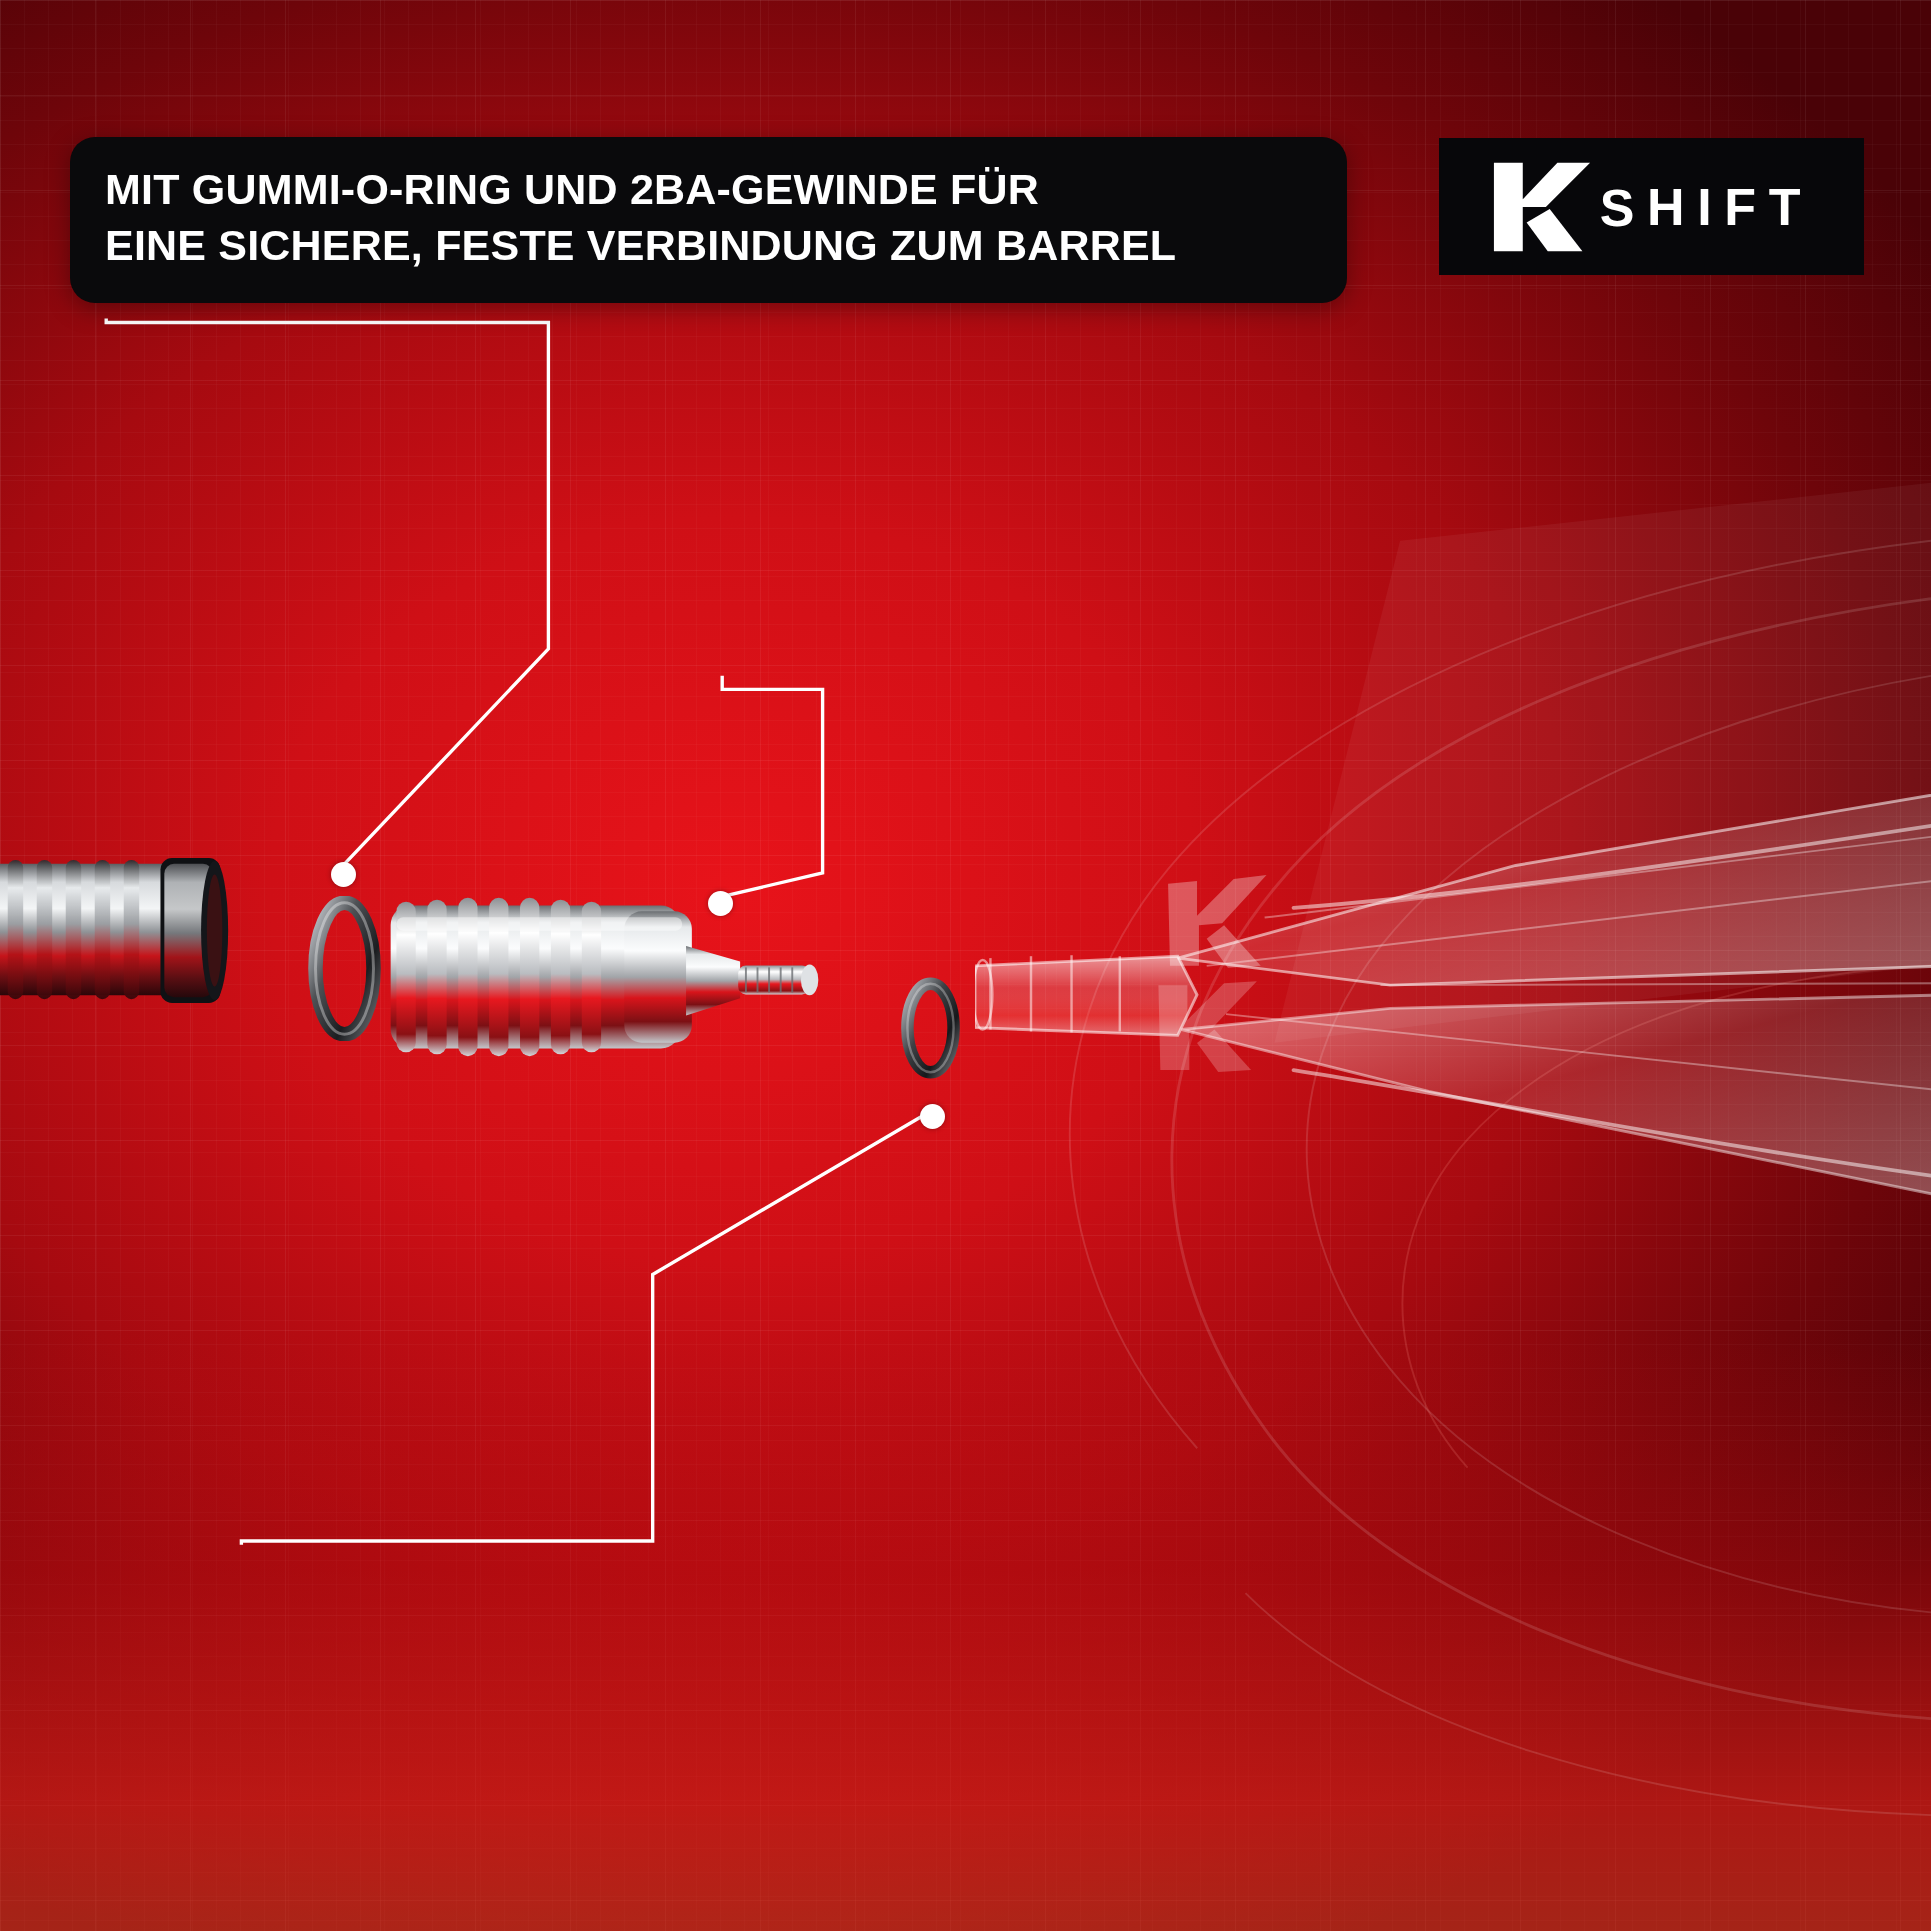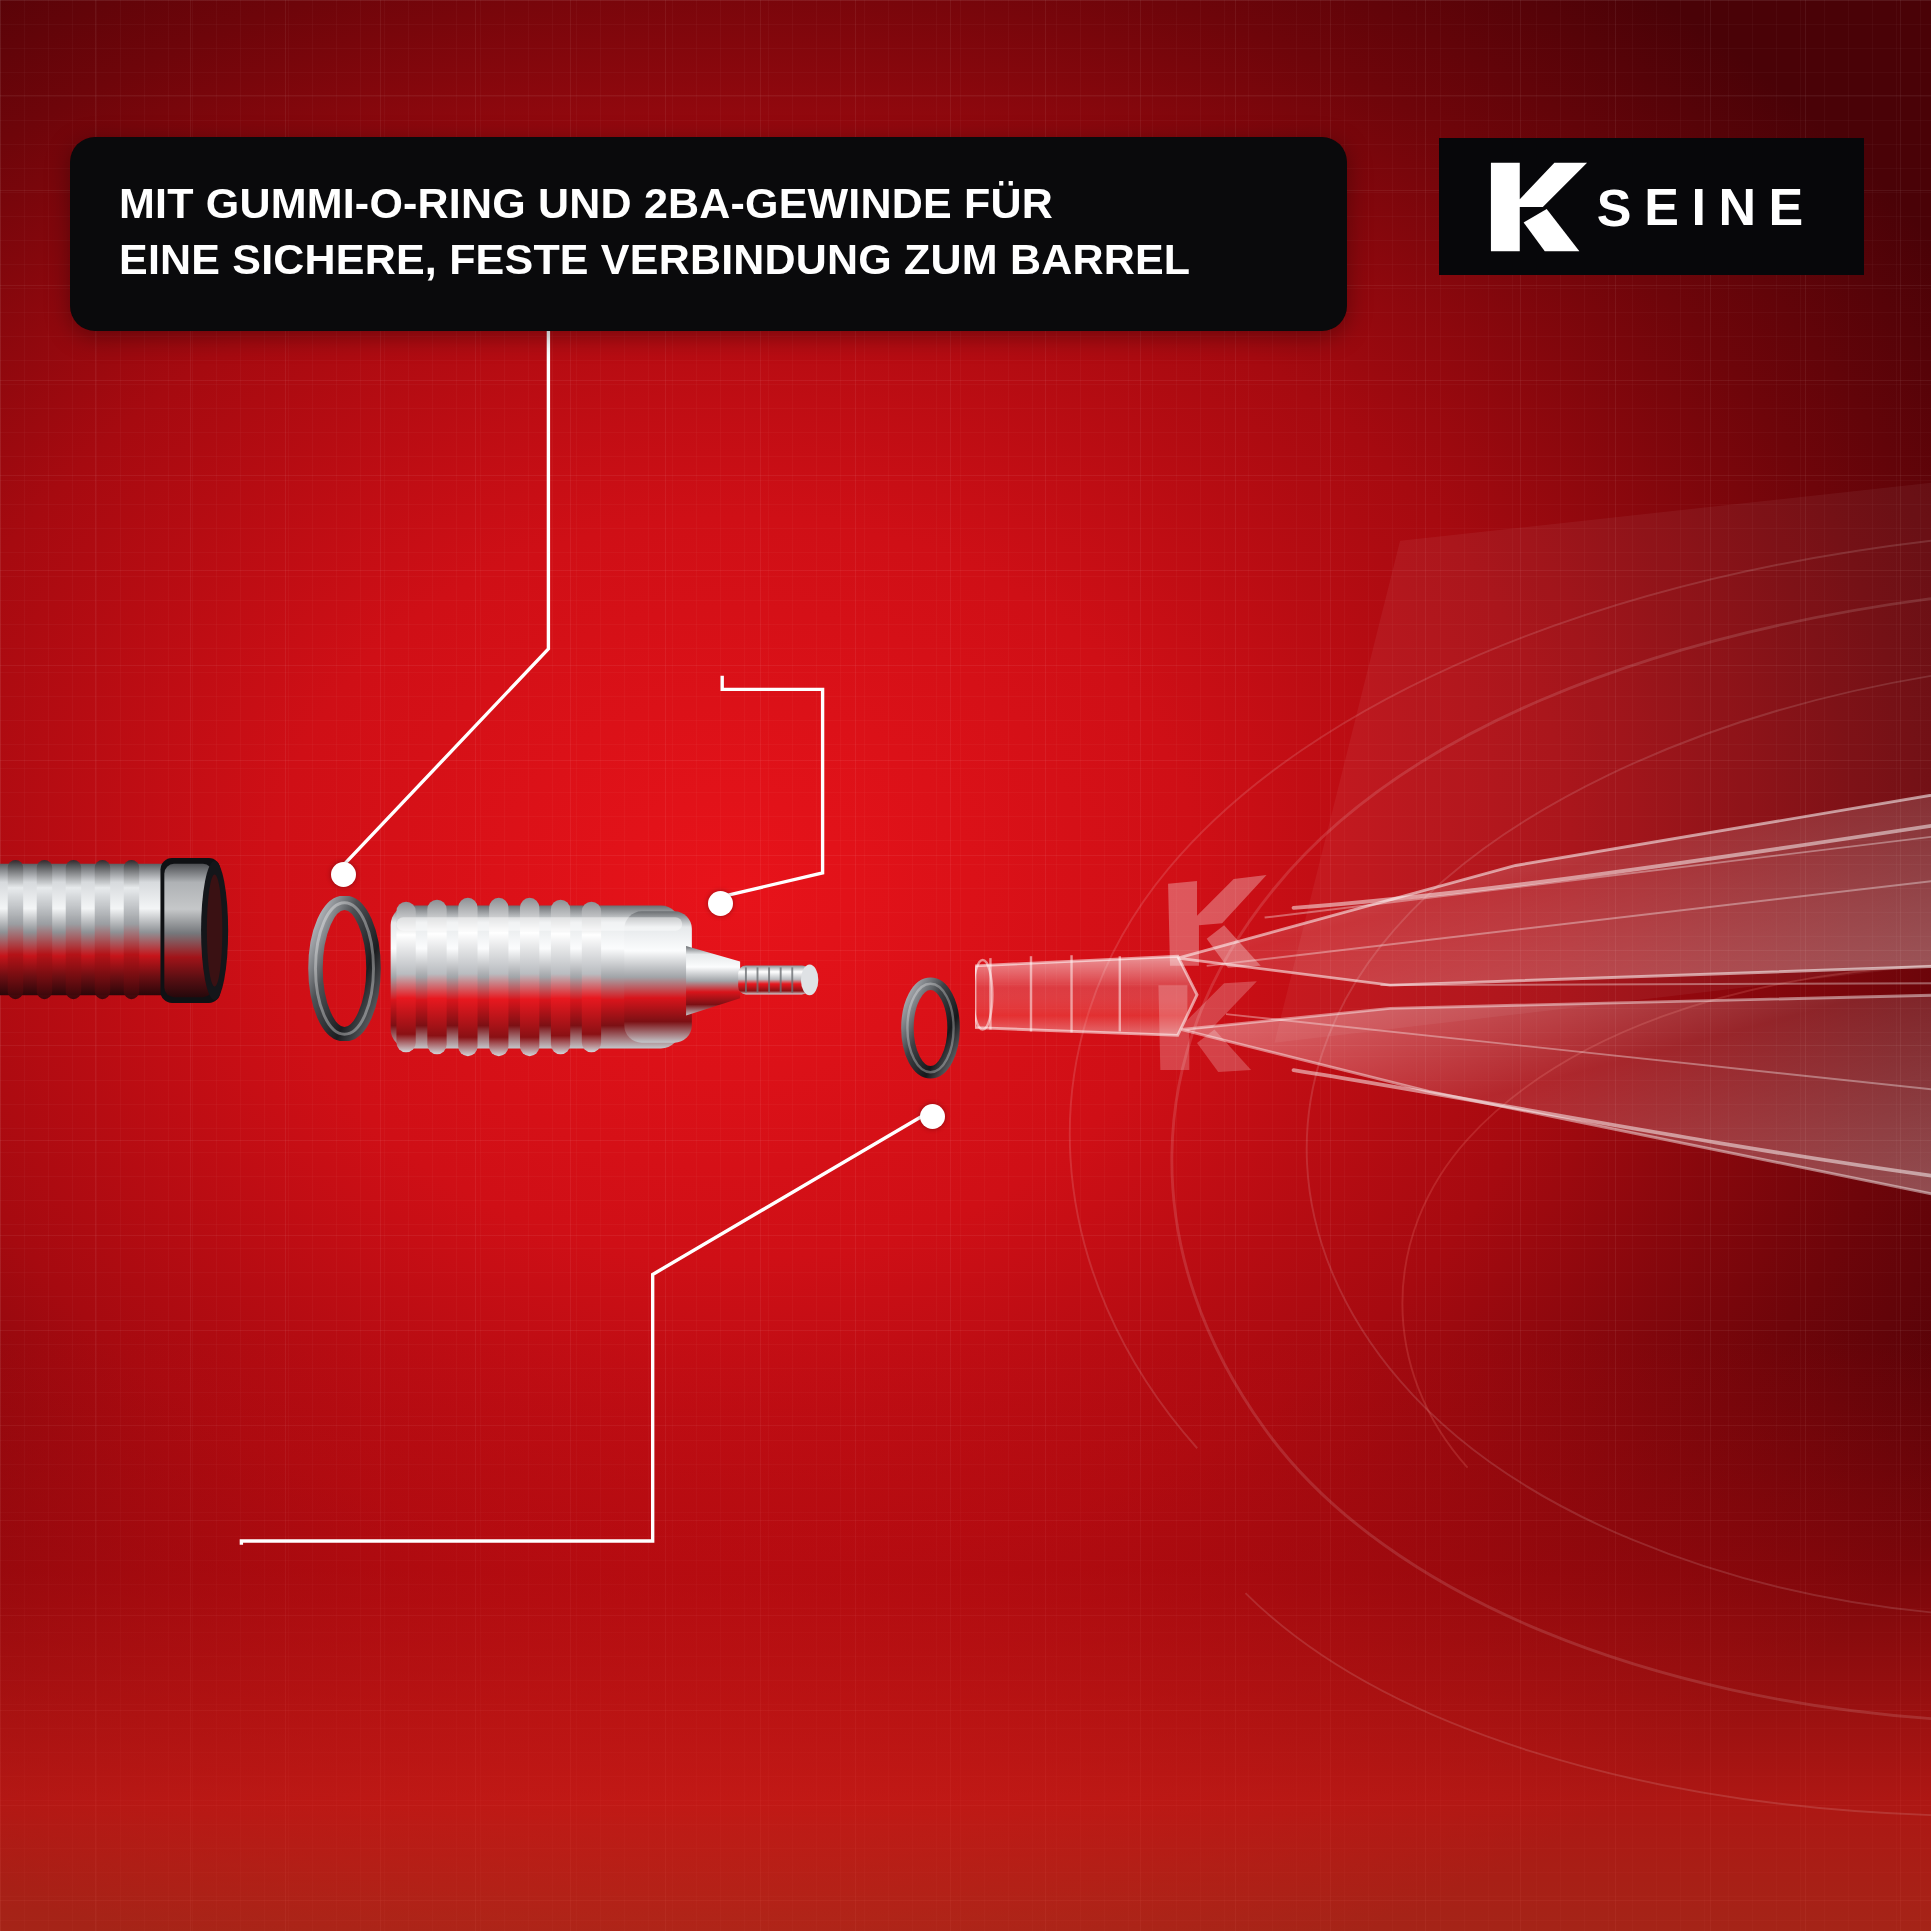--- a/index.html
+++ b/index.html
@@ -90,21 +90,21 @@
   
   .callout {
     position: absolute;
     background: #0a0a0c;
     border-radius: 25px;
     color: #fff;
     padding: 25px 35px 29px 35px;
     box-shadow: 0 5.8px 25px rgba(0,0,0,0.35);
   }
   .callout p {
-    margin: 14px;
+    margin: 0;
     font-weight: 700;
     font-size: 43px;
     line-height: 1.30;
     letter-spacing: 0.2px;
     text-transform: uppercase;
     white-space: pre-line;
   }
   #callout-1 { left: 70px;  top: 137px;  width: 1207px; }
   #callout-2 { left: 687px; top: 423px;  width: 1163px; }
   #callout-3 { left: 143px; top: 1527px; width: 1429px; }
@@ -163,21 +163,21 @@
     <div class="logo-k">
       <svg viewBox="0 0 108 104" width="104" height="100">
         <g fill="#ffffff">
           <polygon points="4,6 34,6 34,44 70,6 104,6 58,52 34,52 34,98 4,98"></polygon>
           <polygon points="62,54 96,98 60,98 38,68"></polygon>
         </g>
       </svg>
     </div>
     <div class="logo-shift">
       <span class="s-char">S</span>
-      <span>EINE</span>
+      <span>HIFT</span>
     </div>
   </div>
 
   <svg class="part shaft-metal" viewBox="0 0 300 158">
     <defs>
       <linearGradient id="gMetal" x1="0" y1="0" x2="0" y2="1">
         <linearGradient></linearGradient>
         <stop offset="0%" stop-color="#5d5f63"></stop>
         <stop offset="14%" stop-color="#d7dadd"></stop>
         <stop offset="34%" stop-color="#f3f5f6"></stop>

